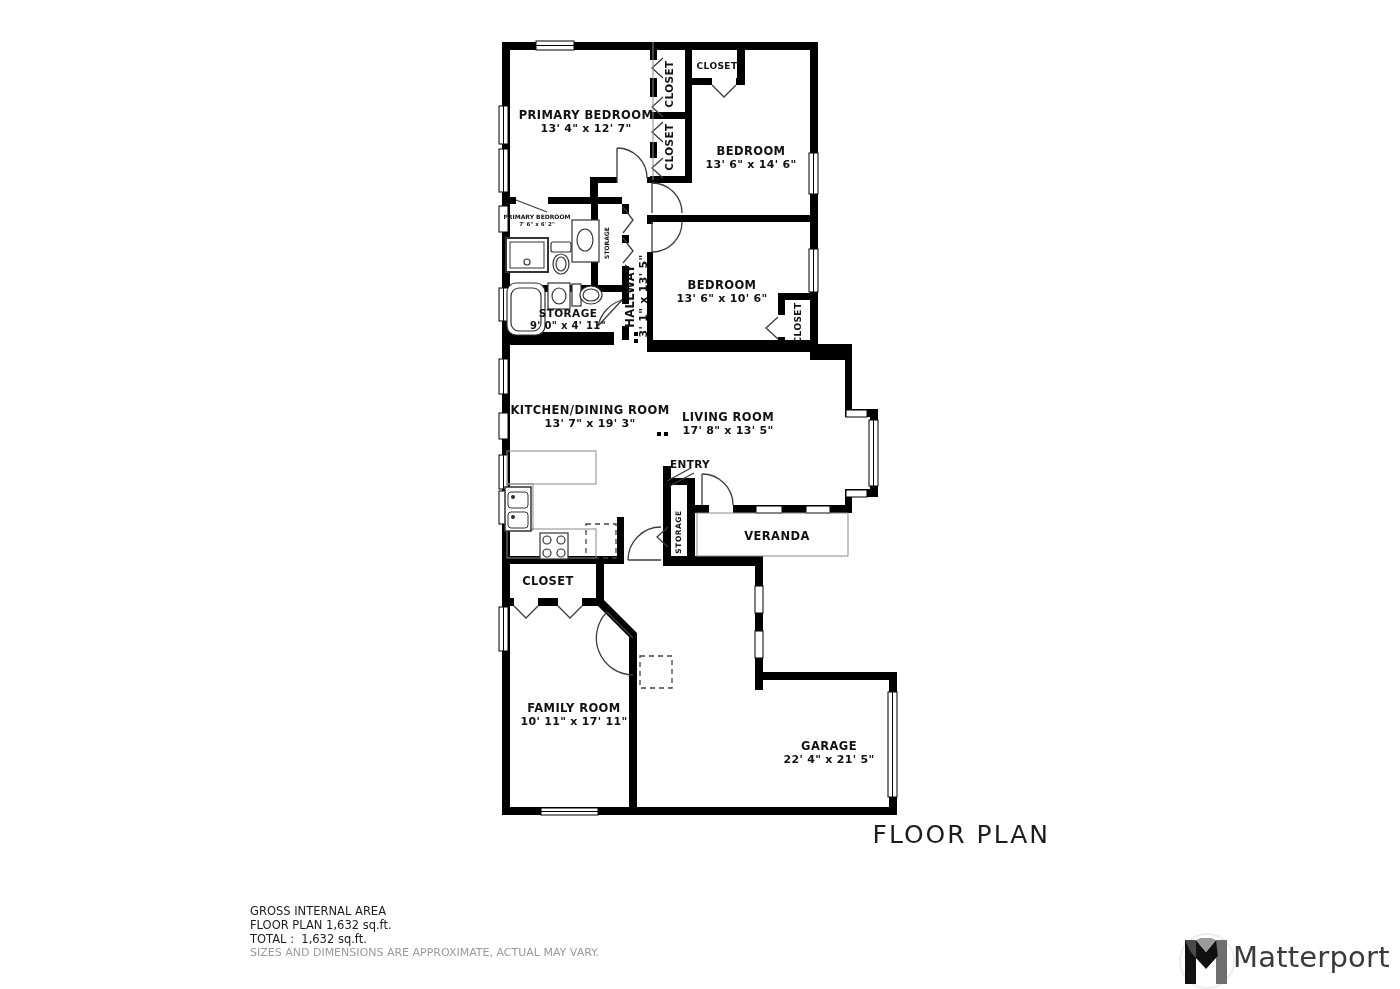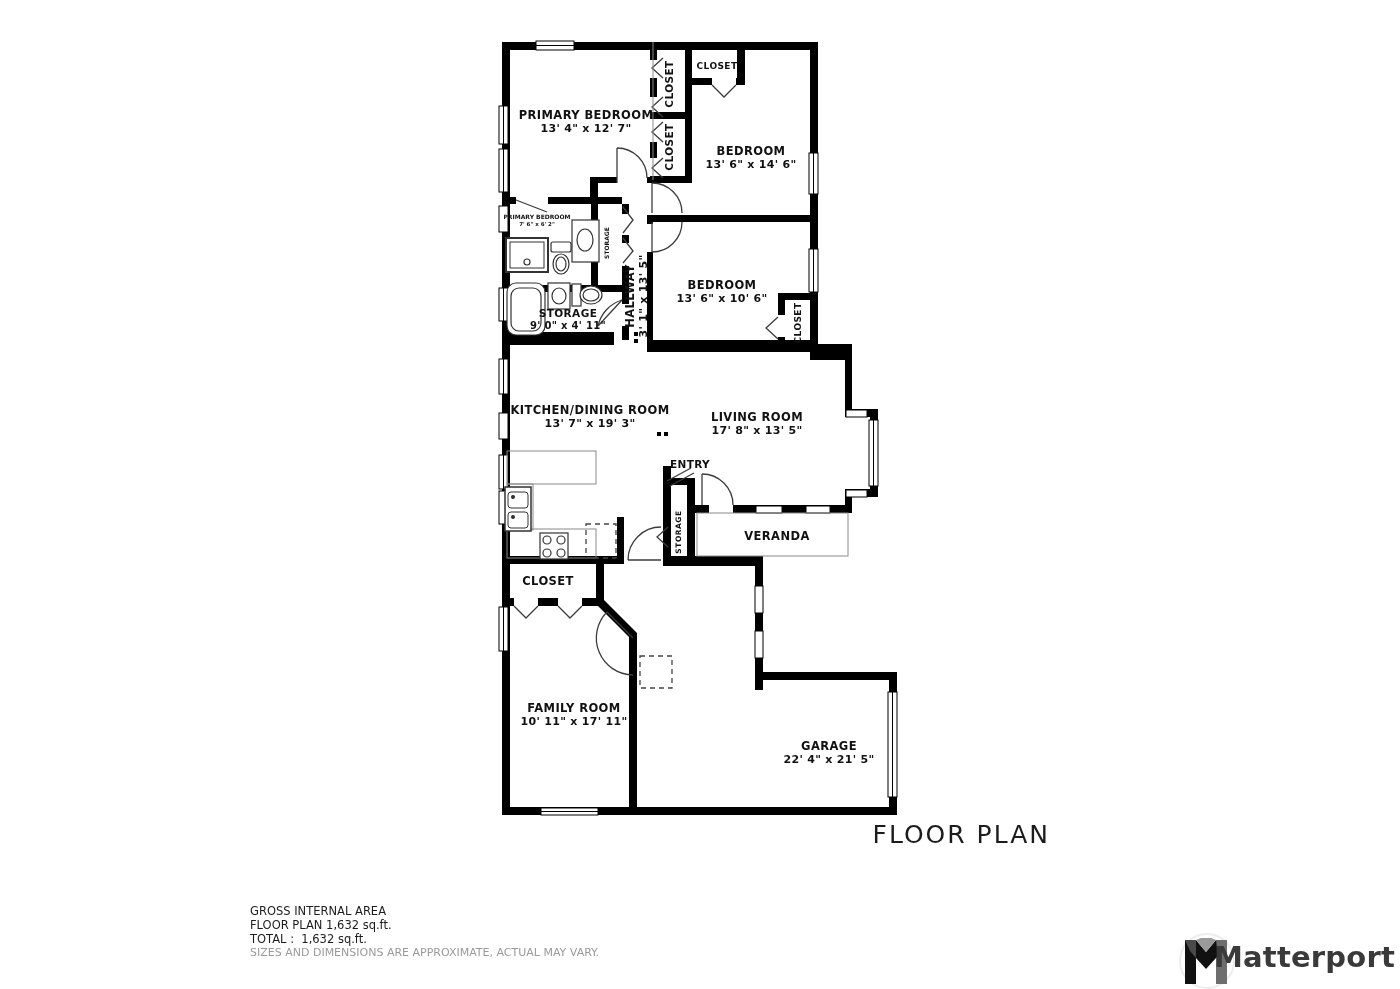--- a/index.html
+++ b/index.html
@@ -16,21 +16,21 @@
   .sz9 .room-name{font-size:9px;}
   .sz6 .room-name{font-size:6px;letter-spacing:0;} .sz6 .room-dims{font-size:5.5px;letter-spacing:0;}
   .sz7 .room-name{font-size:7.5px;letter-spacing:.5px;}
   .title{position:absolute;left:350px;top:820px;width:700px;text-align:right;
          font-size:25px;color:#1c1c1c;letter-spacing:2px;}
   .footer{position:absolute;left:250px;top:905px;width:900px;text-align:left;color:#1c1c1c;}
   .footer div{font-size:11.5px;line-height:13.8px;white-space:pre;}
   .footer .disclaimer{color:#9a9a9a;font-size:11px;}
   .brand{position:absolute;left:1180px;top:928px;width:215px;height:58px;display:flex;
          align-items:center;}
-  .brand-text{font-size:29px;font-weight:700;color:#3a3a3a;letter-spacing:.2px;margin-left:3px;}
+  .brand-text{font-size:29px;font-weight:400;color:#3a3a3a;letter-spacing:.2px;margin-left:3px;}
 </style>
 </head>
 <body>
 
 <div class="canvas">
 
 <svg class="plan-svg" width="1400" height="989" viewBox="0 0 1400 989">
 
   <g fill="#000">
     <rect x="502" y="42" width="316" height="8"></rect>
@@ -245,21 +245,21 @@
     <span class="room-dims">9' 0" x 4' 11"</span>
   </div>
   <div class="lbl v" style="left:637px;top:296px">
     <span class="room-name">HALLWAY</span>
     <span class="room-dims">3' 1" x 13' 5"</span>
   </div>
   <div class="lbl" style="left:590px;top:417px">
     <span class="room-name">KITCHEN/DINING ROOM</span>
     <span class="room-dims">13' 7" x 19' 3"</span>
   </div>
-  <div class="lbl" style="left:757px;top:424px">
+  <div class="lbl" style="left:728px;top:424px">
     <span class="room-name">LIVING ROOM</span>
     <span class="room-dims">17' 8" x 13' 5"</span>
   </div>
   <div class="lbl sz10" style="left:690px;top:465px">
     <span class="room-name">ENTRY</span>
   </div>
   <div class="lbl" style="left:777px;top:536px">
     <span class="room-name">VERANDA</span>
   </div>
   <div class="lbl" style="left:574px;top:715px">

